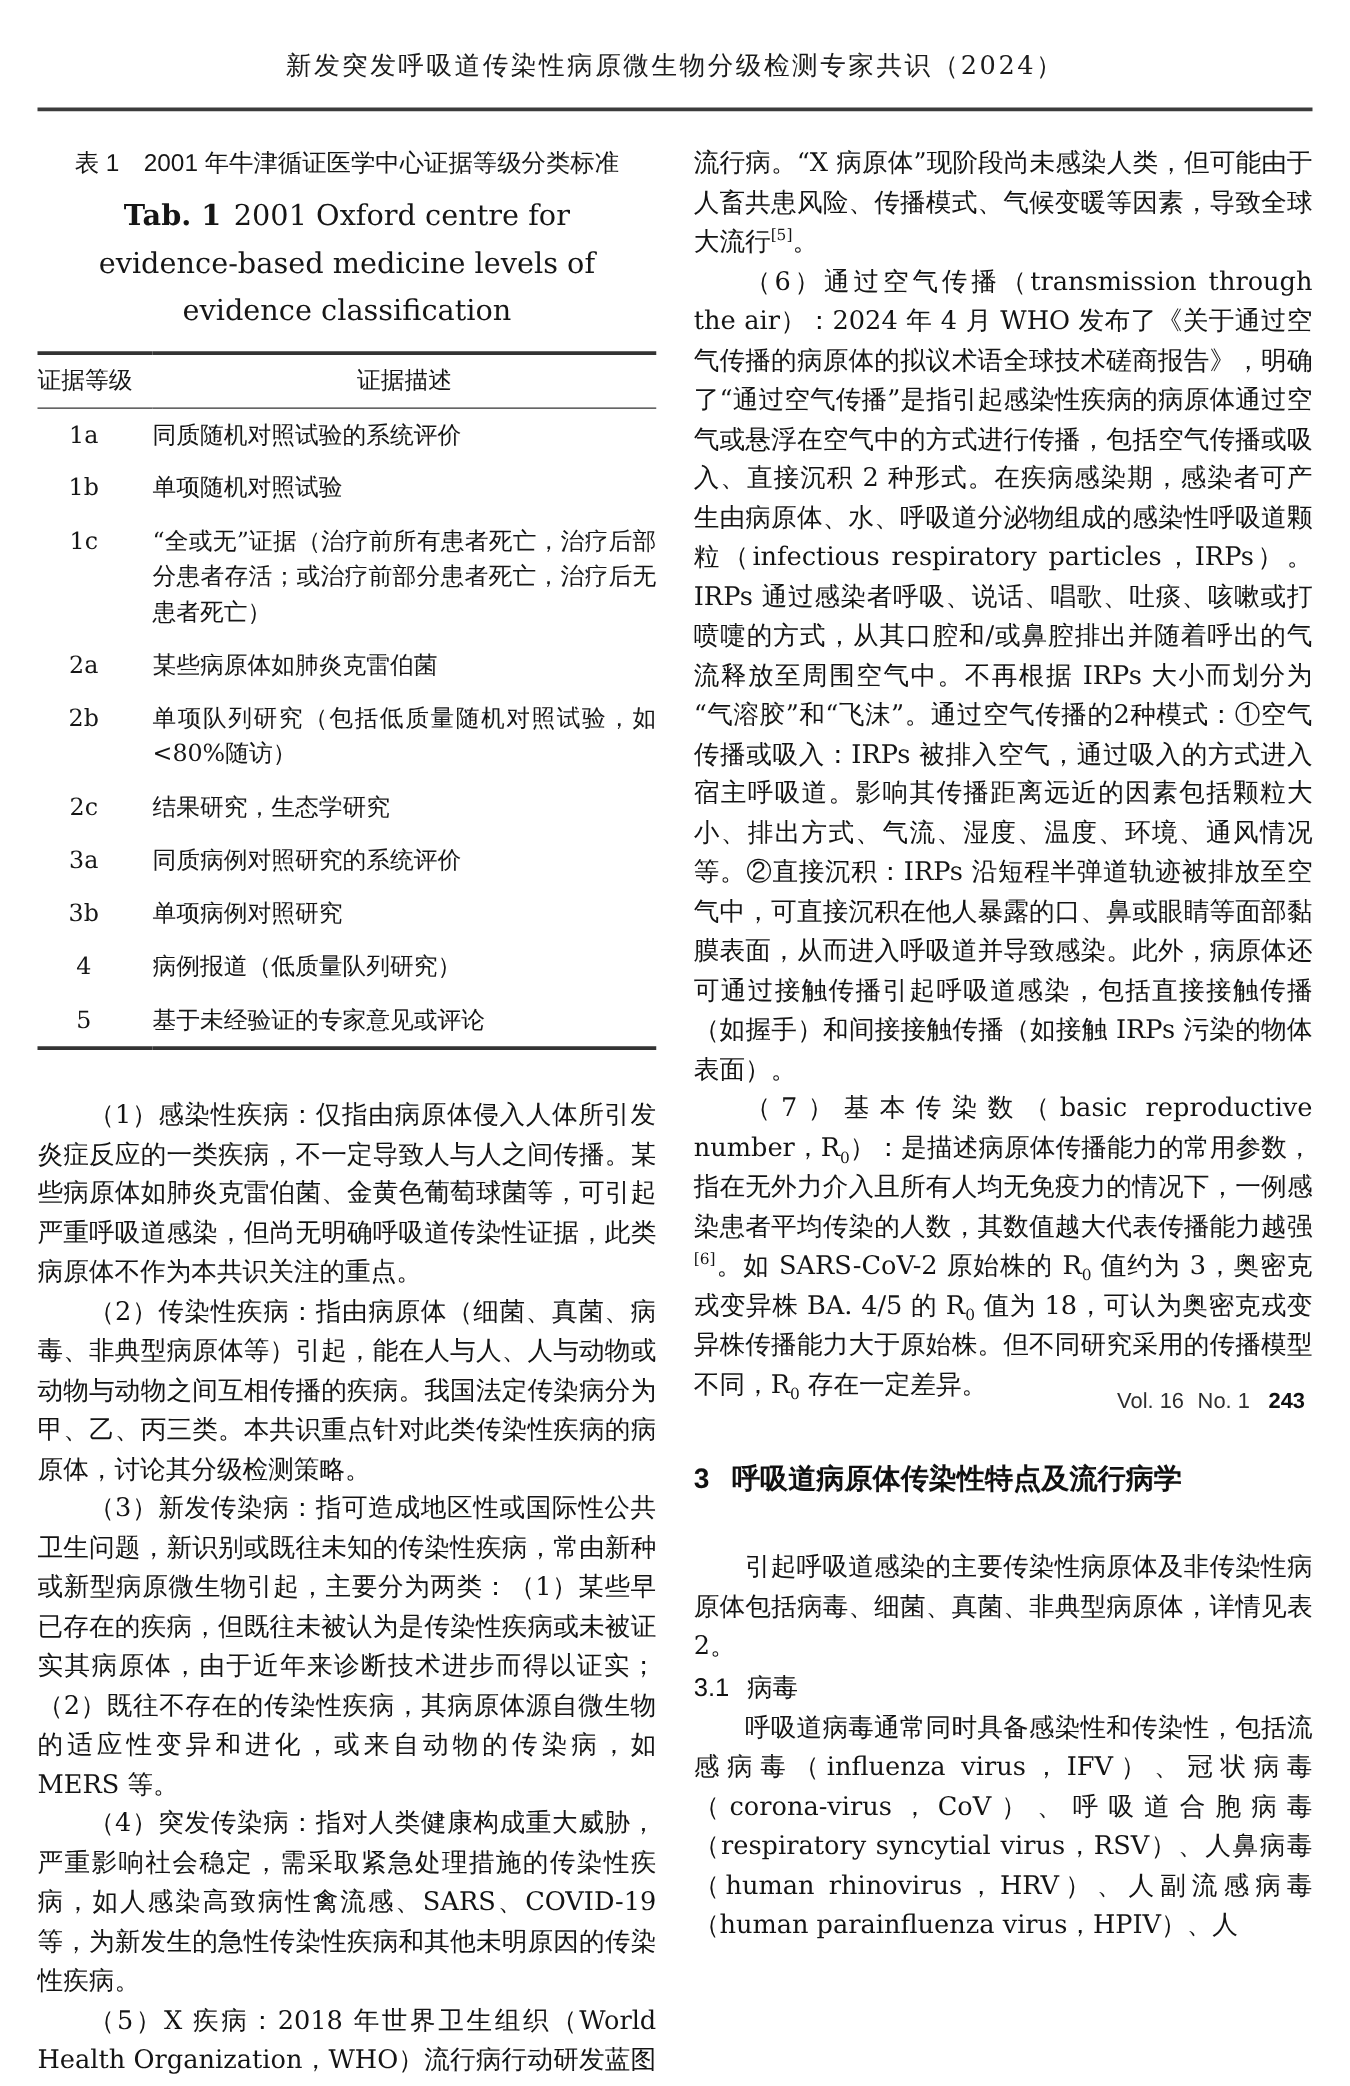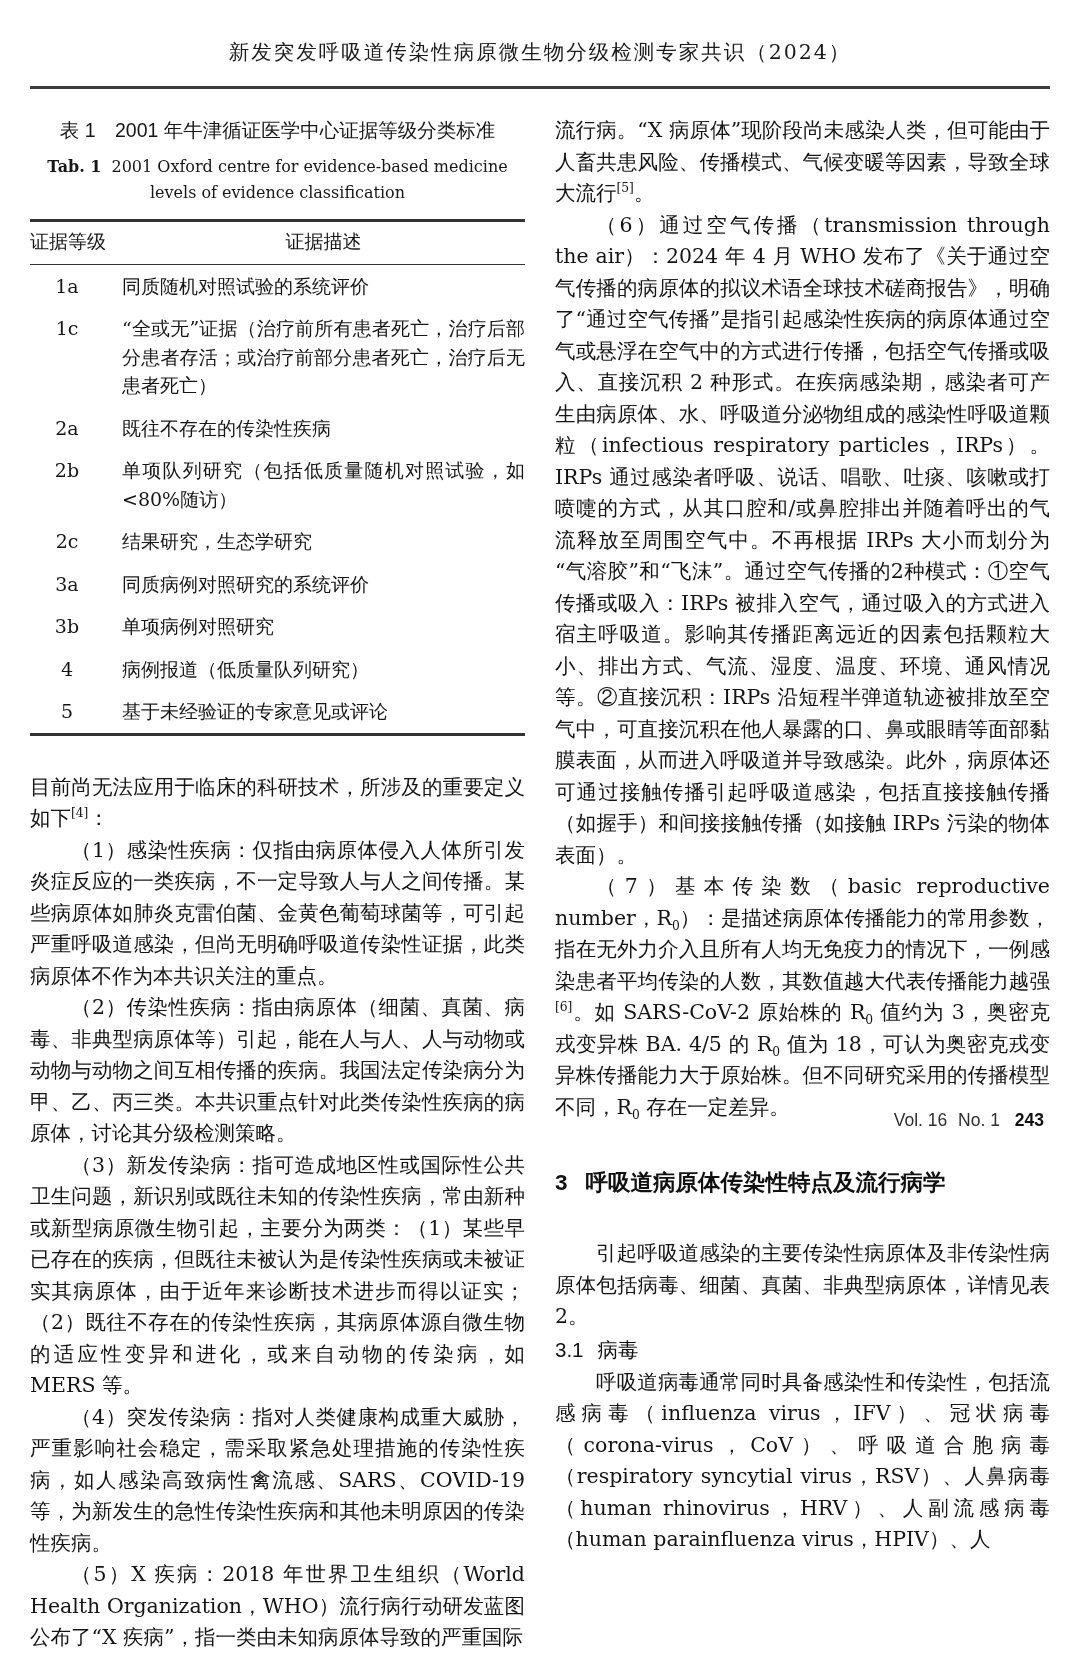--- a/index.html
+++ b/index.html
@@ -28,21 +28,21 @@
   
   .tbl-caption-zh {
     text-align: center;
     font-family: "Liberation Sans", sans-serif;
     font-weight: normal;
     font-size: 19.5px;
     margin: 2px 0 10px 0;
   }
   .tbl-caption-en {
     text-align: center;
-    font-size: 16px;
+    font-size: 23px;
     line-height: 1.65;
     margin: 0 10px 12px 10px;
   }
   .tbl-caption-en .lbl { font-weight: bold; margin-right: 10px; }
   table.evidence {
     width: 100%;
     border-collapse: collapse;
     border-top: 3px solid #333;
     border-bottom: 3px solid #333;
     font-size: 19px;
@@ -128,26 +128,30 @@
             <th class="lvl">证据等级</th>
             <th>证据描述</th>
           </tr>
         </thead>
         <tbody>
           <tr>
             <td class="lvl">1a</td>
             <td>同质随机对照试验的系统评价</td>
           </tr>
           <tr>
+            <td class="lvl">1b</td>
+            <td>单项随机对照试验</td>
+          </tr>
+          <tr>
             <td class="lvl">1c</td>
             <td>“全或无”证据（治疗前所有患者死亡，治疗后部分患者存活；或治疗前部分患者死亡，治疗后无患者死亡）</td>
           </tr>
           <tr>
             <td class="lvl">2a</td>
-            <td>既往不存在的传染性疾病</td>
+            <td>某些病原体如肺炎克雷伯菌</td>
           </tr>
           <tr>
             <td class="lvl">2b</td>
             <td>单项队列研究（包括低质量随机对照试验，如&lt;80%随访）</td>
           </tr>
           <tr>
             <td class="lvl">2c</td>
             <td>结果研究，生态学研究</td>
           </tr>
           <tr>
@@ -163,21 +167,20 @@
             <td>病例报道（低质量队列研究）</td>
           </tr>
           <tr>
             <td class="lvl">5</td>
             <td>基于未经验证的专家意见或评论</td>
           </tr>
         </tbody>
       </table>
 
       <div class="body-text">
-        <p class="para noindent"><span>目前尚无法应用于临床的科研技术，所涉及的重要定义如下</span><sup>[4]</sup><span>：</span></p>
         <p class="para">（1）感染性疾病：仅指由病原体侵入人体所引发炎症反应的一类疾病，不一定导致人与人之间传播。某些病原体如肺炎克雷伯菌、金黄色葡萄球菌等，可引起严重呼吸道感染，但尚无明确呼吸道传染性证据，此类病原体不作为本共识关注的重点。</p>
         <p class="para">（2）传染性疾病：指由病原体（细菌、真菌、病毒、非典型病原体等）引起，能在人与人、人与动物或动物与动物之间互相传播的疾病。我国法定传染病分为甲、乙、丙三类。本共识重点针对此类传染性疾病的病原体，讨论其分级检测策略。</p>
         <p class="para">（3）新发传染病：指可造成地区性或国际性公共卫生问题，新识别或既往未知的传染性疾病，常由新种或新型病原微生物引起，主要分为两类：（1）某些早已存在的疾病，但既往未被认为是传染性疾病或未被证实其病原体，由于近年来诊断技术进步而得以证实；（2）既往不存在的传染性疾病，其病原体源自微生物的适应性变异和进化，或来自动物的传染病，如 MERS 等。</p>
         <p class="para">（4）突发传染病：指对人类健康构成重大威胁，严重影响社会稳定，需采取紧急处理措施的传染性疾病，如人感染高致病性禽流感、SARS、COVID-19 等，为新发生的急性传染性疾病和其他未明原因的传染性疾病。</p>
         <p class="para">（5）X 疾病：2018 年世界卫生组织（World Health Organization，WHO）流行病行动研发蓝图公布了“X 疾病”，指一类由未知病原体导致的严重国际</p>
       </div>
     </div>
 
     <div class="col">
       <p class="para noindent"><span>流行病。“X 病原体”现阶段尚未感染人类，但可能由于人畜共患风险、传播模式、气候变暖等因素，导致全球大流行</span><sup>[5]</sup><span>。</span></p>

